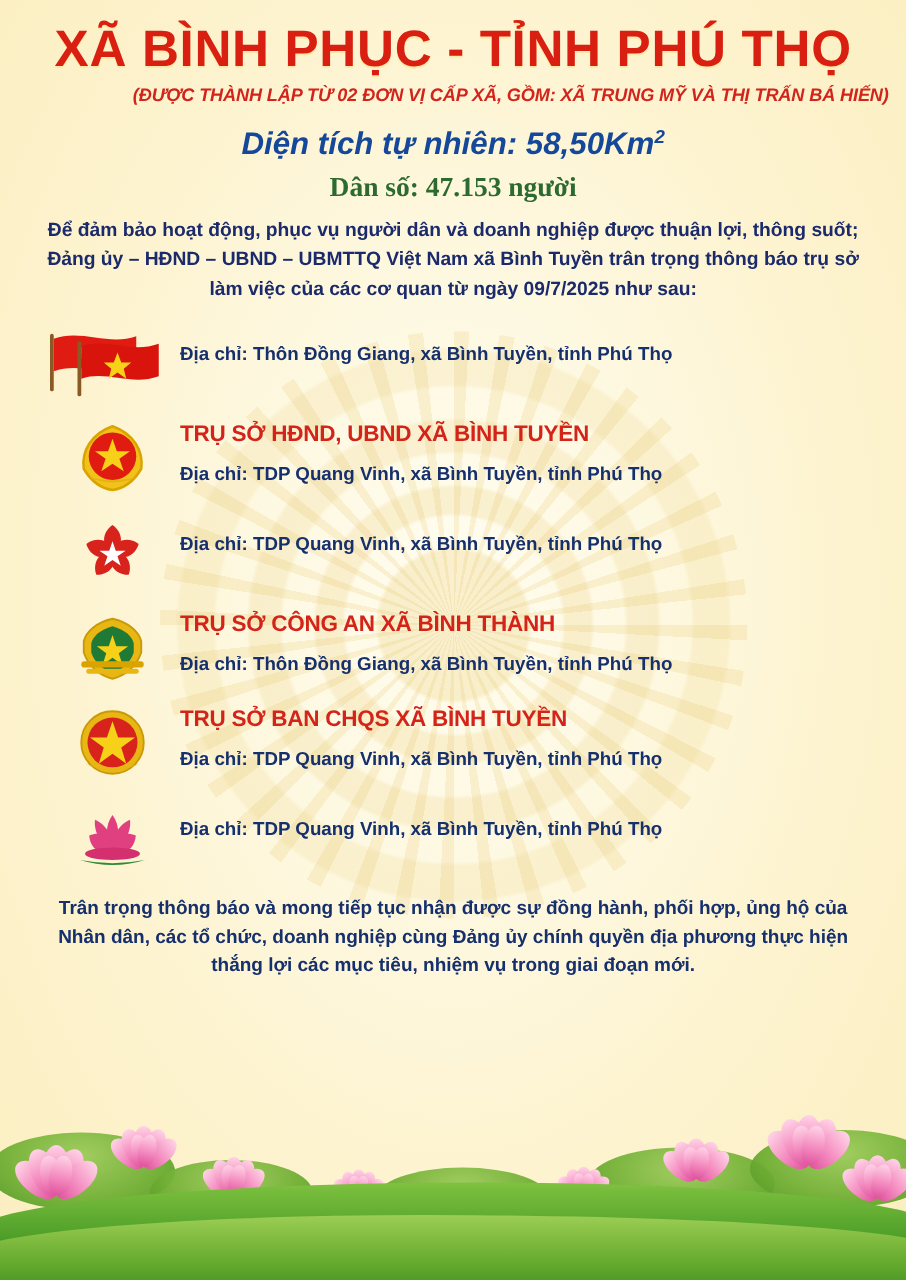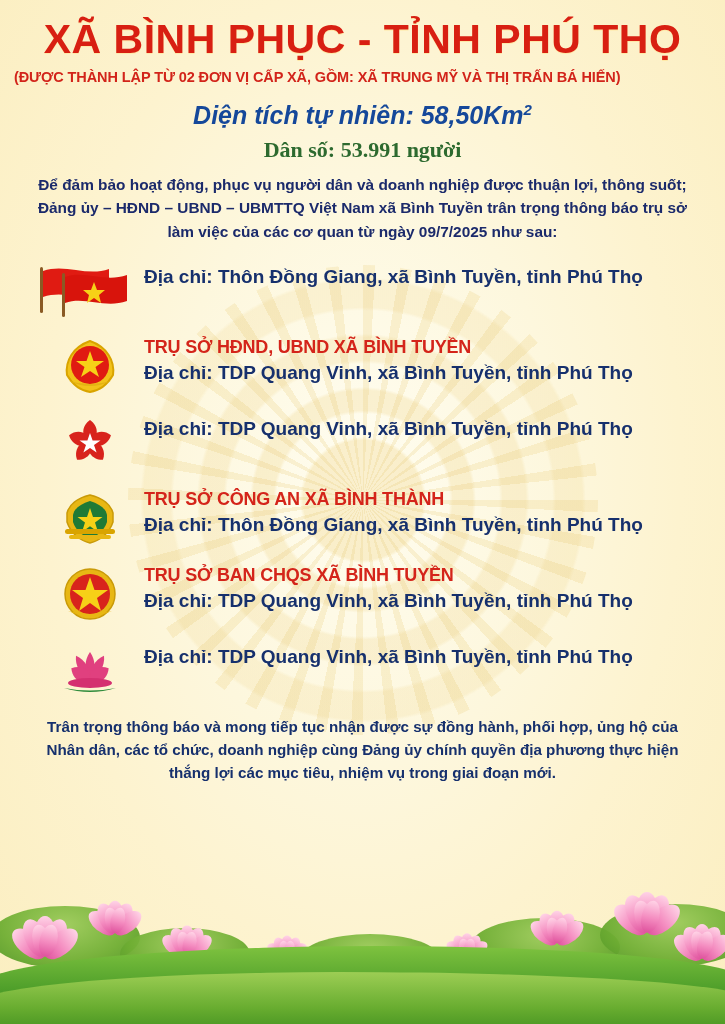--- a/index.html
+++ b/index.html
@@ -55,25 +55,26 @@
     text-align: center;
     font-size: 41px;
     line-height: 1.05;
     font-weight: bold;
     color: #d81f12;
     letter-spacing: .5px;
     text-shadow: 0 1px 0 #ffe9a8;
   }
   .subtitle {
     margin: 8px 0 0;
-    text-align: left;
+    text-align: right;
     font-size: 14.5px;
     font-weight: bold;
     color: #d2241a;
     letter-spacing: -0.1px;
+    font-style: italic;
   }
   .area {
     margin: 16px 0 0;
     text-align: center;
     font-size: 25px;
     font-weight: bold;
     color: #15489a;
     font-style: italic;
   }
   .area sup { font-size: 15px; }
@@ -114,22 +115,22 @@
   }
   .item-text { padding-top: 2px; }
   .item-title {
     font-size: 18px;
     font-weight: bold;
     color: #d4241a;
     letter-spacing: -0.2px;
     line-height: 1.15;
   }
   .item-addr {
-    margin-top: 5px;
-    font-size: 19px;
+    margin-top: 14px;
+    font-size: 15px;
     color: #16306d;
     font-weight: 600;
   }
 
   .footer {
     margin: 14px auto 0;
     width: 640px;
     text-align: center;
     font-size: 15.2px;
     line-height: 1.52;
@@ -204,21 +205,21 @@
   <div class="content">
 
     <h1 class="title">XÃ BÌNH PHỤC - TỈNH PHÚ THỌ</h1>
 
     <div class="subtitle">(ĐƯỢC THÀNH LẬP TỪ 02 ĐƠN VỊ CẤP XÃ, GỒM: XÃ TRUNG MỸ VÀ THỊ TRẤN BÁ HIẾN)</div>
 
     <div class="area">
       <span>Diện tích tự nhiên: 58,50Km</span><sup>2</sup>
     </div>
 
-    <div class="population">Dân số: 53.991 người</div>
+    <div class="population">Dân số: 47.153 người</div>
 
     <div class="intro">Để đảm bảo hoạt động, phục vụ người dân và doanh nghiệp được thuận lợi, thông suốt; Đảng ủy – HĐND – UBND – UBMTTQ Việt Nam xã Bình Tuyền trân trọng thông báo trụ sở làm việc của các cơ quan từ ngày 09/7/2025 như sau:</div>
 
     <div class="list">
 
       <div class="item">
         <div class="emblem">
           <svg width="102" height="58" viewBox="0 0 102 58" aria-hidden="true">
             <path d="M4 10 C26 2, 48 16, 70 8 L70 34 C48 42, 26 28, 4 36 Z" fill="#e01b12"></path>
             <g transform="translate(24,14)">

